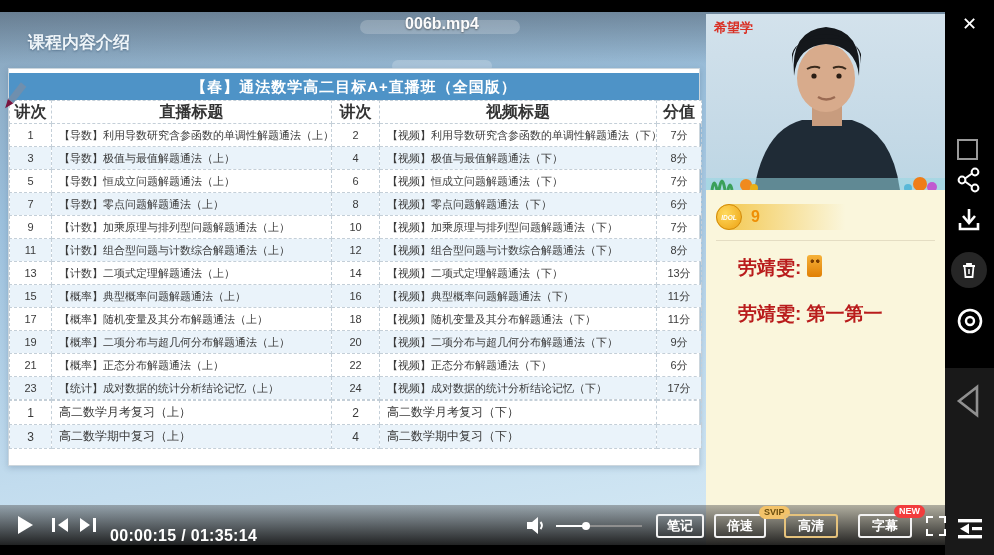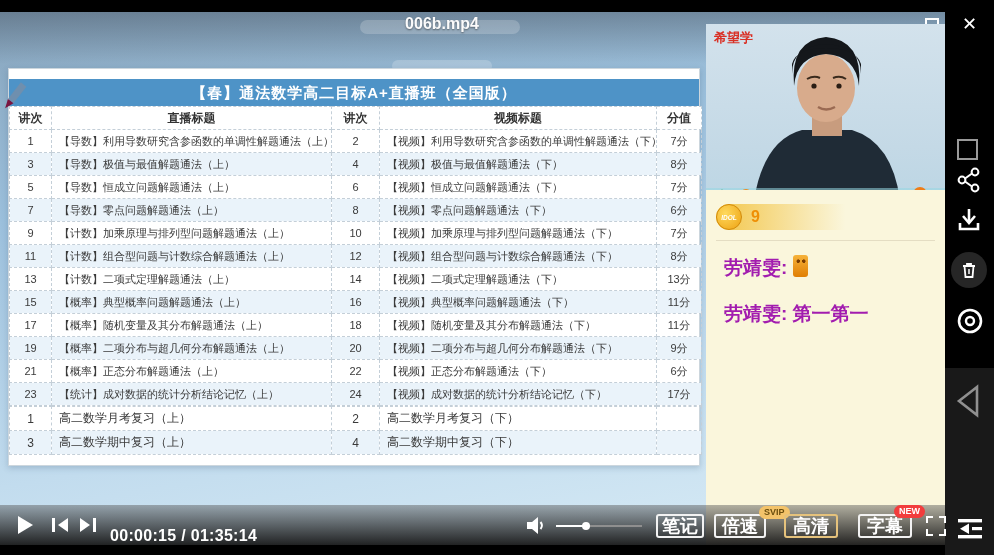--- a/index.html
+++ b/index.html
@@ -27,52 +27,52 @@
   .rec-time { color:#f2f2f2; font-size:15px; }
   .rec-sep { width:1px; height:15px; background:#7d7d7d; }
   .rec-stop-sq { width:10px; height:10px; background:#d6d6d6; border-radius:2px; }
   .rec-stop-lb { color:#eee; font-size:15px; }
 
   .overlay-title { position:absolute; left:28px; top:31px; color:#eef4f8; font-size:17px; font-weight:bold;
     text-shadow:0 1px 2px rgba(40,70,100,.5); }
 
   
   .table-card { position:absolute; left:8px; top:68px; width:692px; height:398px; background:#fff;
-    border:1px solid #ccd6dd; box-shadow:0 2px 6px rgba(50,80,110,.25); padding-top:10px; }
+    border:1px solid #ccd6dd; box-shadow:0 2px 6px rgba(50,80,110,.25); padding-top:4px; }
   .pen-icon { position:absolute; left:-8px; top:10px; }
   .tbl-title { height:27px; line-height:27px; background:#4e93c7; color:#fff; text-align:center;
     font-size:15px; font-weight:bold; letter-spacing:1px; }
   .tbl-title.review { height:22px; line-height:22px; }
   table.ctable { width:100%; border-collapse:collapse; table-layout:fixed; }
-  .ctable th { height:23px; font-size:12px; font-weight:bold; color:#333; background:#fff; }
+  .ctable th { height:23px; font-size:16px; font-weight:bold; color:#333; background:#fff; }
   .ctable td { height:23px; font-size:11px; color:#3a3a3a; overflow:hidden; white-space:nowrap; }
   .ctable th, .ctable td { border:1px dashed #c4cfd8; }
   .ctable td.c0, .ctable td.c2, .ctable td.c4 { text-align:center; }
   .ctable td.c1, .ctable td.c3 { padding-left:7px; text-align:left; }
   .ctable tbody tr:nth-child(even) td { background:#eaf3fa; }
   table.rtable td { height:24px; font-size:12px; }
   table.rtable tbody tr:nth-child(even) td { background:#eaf3fa; }
 
   
-  .webcam { position:absolute; left:706px; top:24px; width:239px; height:176px;
+  .webcam { position:absolute; left:706px; top:14px; width:239px; height:176px;
     background:linear-gradient(180deg,#d3e2ec 0%,#c4d9e6 70%,#bcd6e4 100%); overflow:hidden;text-align:right; }
   .webcam-brand { position:absolute; left:8px; top:5px; color:#d93025; font-size:13px; font-weight:bold; }
   .aquarium { position:absolute; left:0; bottom:0; width:239px; height:26px; }
 
   
   .chat { position:absolute; left:706px; top:190px; width:239px; height:355px; background:#faf6dc; }
   .idol-badge { position:absolute; left:10px; top:14px; width:152px; height:26px; border-radius:13px;
     background:linear-gradient(to right,#f3c64a 0%,rgba(250,246,220,0) 85%); display:flex; align-items:center; }
   .idol-coin { width:26px; height:26px; border-radius:50%; background:radial-gradient(circle at 35% 35%,#ffd95e,#eda212);
     border:1px solid #d28a0a; color:#fff; font-size:6.5px; font-weight:bold; font-style:italic;
     display:flex; align-items:center; justify-content:center; }
   .idol-num { margin-left:9px; color:#ef8f05; font-size:16px; font-weight:bold; }
   .chat-divider { position:absolute; left:10px; top:50px; width:219px; border-top:1px solid #e4ddc3; }
-  .chat-messages { position:absolute; left:18px; top:64px; width:212px; font-size:19px; font-weight:600;
-    color:#a21caf; line-height:1.5; }
+  .chat-messages { position:absolute; left:32px; top:64px; width:212px; font-size:19px; font-weight:600;
+    color:#b91c1c; line-height:1.5; }
   .msg { margin-bottom:17px; word-break:break-word; }
   .sticker { display:inline-block; width:15px; height:22px; border-radius:3px; vertical-align:-3px;
     background:radial-gradient(circle at 35% 28%,#7a3c00 1.5px,transparent 2px),
                radial-gradient(circle at 72% 28%,#7a3c00 1.5px,transparent 2px),
                linear-gradient(180deg,#f6b23a,#e07f04); }
   .chat-input { position:absolute; left:0; top:290px; width:239px; height:36px; }
   .mic-btn { position:absolute; left:8px; top:0; }
   .say-pill { position:absolute; left:48px; top:2px; width:138px; height:32px; border-radius:16px;
     background:#eee6cb; color:#a89f7e; font-size:17px; text-align:center; line-height:32px; }
   .emoji-btn { position:absolute; right:6px; top:0; }
@@ -87,21 +87,21 @@
   .skip .tri-l { position:absolute; top:0; width:0; height:0; border-right:10px solid #fff;
     border-top:7px solid transparent; border-bottom:7px solid transparent; }
   .skip .tri-r { position:absolute; top:0; width:0; height:0; border-left:10px solid #fff;
     border-top:7px solid transparent; border-bottom:7px solid transparent; }
   .time-display { position:absolute; left:110px; top:14px; color:#fff; font-size:16px; font-weight:bold; letter-spacing:.3px;margin-top:8px; }
   .vol-icon { position:absolute; left:527px; top:12px; }
   .vol-track { position:absolute; left:556px; top:20px; width:86px; height:2px; background:#8f8f8f; cursor:pointer; }
   .vol-fill { position:absolute; left:0; top:0; height:2px; background:#fff; }
   .vol-knob { position:absolute; top:-3px; width:8px; height:8px; margin-left:-4px; border-radius:50%; background:#fff; }
   .pbtn { position:absolute; top:9px; height:24px; border:2px solid #f2f2f2; border-radius:3px; background:transparent;
-    color:#fff; font-size:18px; font-weight:bold; text-align:center; line-height:20px; cursor:pointer; }
+    color:#fff; font-size:13px; font-weight:bold; text-align:center; line-height:20px; cursor:pointer; }
   .badge { position:absolute; font-size:9px; font-weight:bold; border-radius:8px; padding:1px 5px; line-height:11px; }
   .badge-svip { left:747px; top:1px; background:#f3c36a; color:#6b4e0e;margin-left:12px; }
   .badge-new { left:894px; top:0; background:#f23d3d; color:#fff; }
   .fs-icon { position:absolute; left:926px; top:11px; width:20px; height:20px; cursor:pointer; }
   .fs-icon span { position:absolute; width:7px; height:7px; border:2px solid #fff; }
   .fs-tl { left:0; top:0; border-right:none!important; border-bottom:none!important; }
   .fs-tr { right:0; top:0; border-left:none!important; border-bottom:none!important; }
   .fs-bl { left:0; bottom:0; border-right:none!important; border-top:none!important; }
   .fs-br { right:0; bottom:0; border-left:none!important; border-top:none!important; }
 
@@ -122,20 +122,21 @@
     <div class="decor-pill" style="left:360px;top:8px;width:160px;height:14px;"></div>
     <div class="decor-pill" style="left:392px;top:48px;width:100px;height:12px;"></div>
   </div>
 
   <div class="vtitle">006b.mp4</div>
   <div class="win-min"></div>
   <div class="win-max"></div>
   <div class="win-close">✕</div>
 
 
+  <div class="overlay-title">课程内容介绍</div>
 
   <div class="table-card">
     <div class="pen-icon">
       <svg width="26" height="34" viewBox="0 0 26 34">
         <g transform="rotate(38 13 17)">
           <rect x="10" y="2" width="7" height="21" fill="#6f8fae"></rect>
           <polygon points="10,23 17,23 13.5,32" fill="#7a1540"></polygon>
         </g>
       </svg>
     </div>

